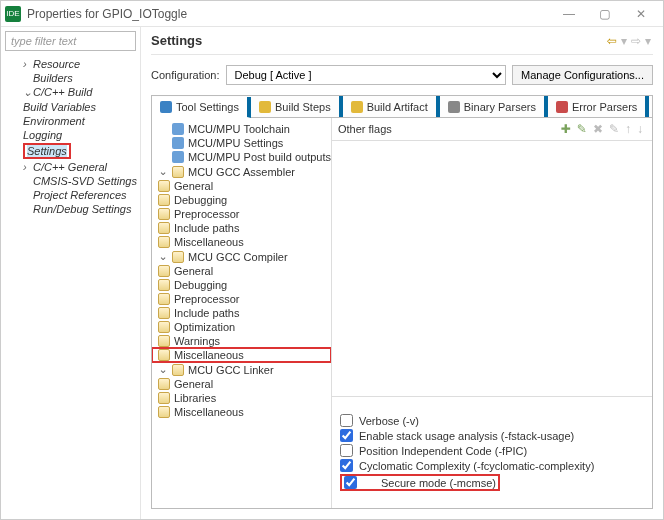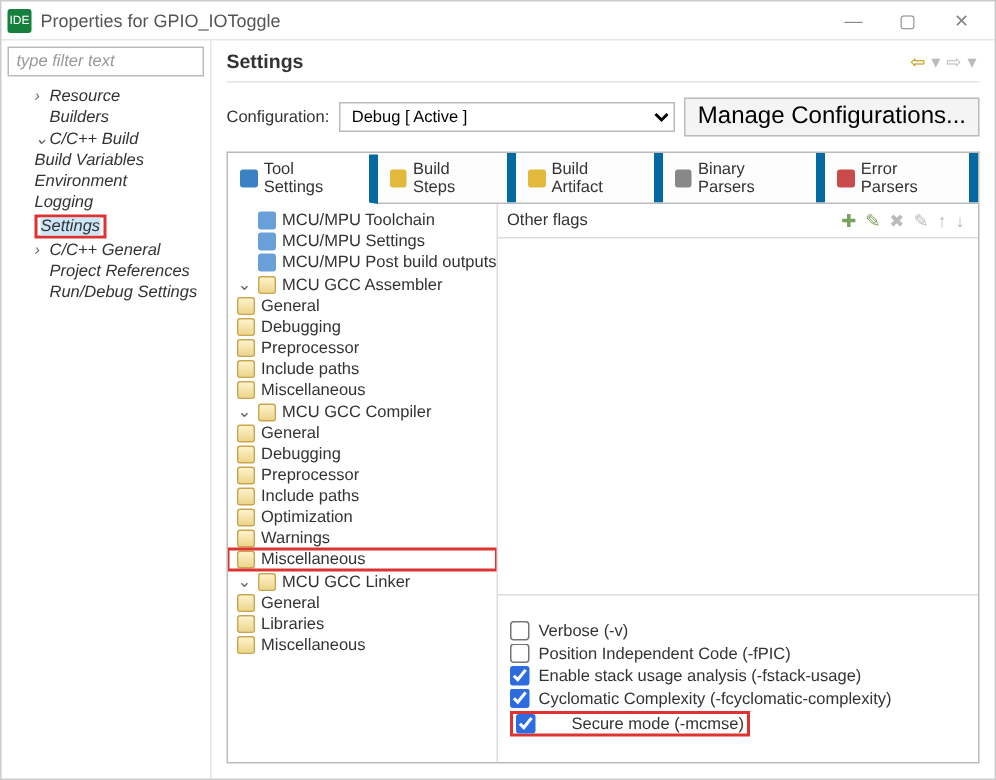--- a/index.html
+++ b/index.html
@@ -15,23 +15,23 @@
   .tree .node { padding:1px 0 1px 6px; white-space:nowrap; cursor:default;}
   .tree .twisty { display:inline-block; width:10px; color:#666;}
   .indent1 { padding-left:22px;}
   .content { flex:1; display:flex; flex-direction:column; padding:6px 10px 10px 10px; overflow:hidden;}
   .hdr { display:flex; align-items:center; border-bottom:1px solid #e5e5e5; padding-bottom:6px;}
   .hdr h1 { font-size:13px; font-weight:bold; margin:0; flex:1;}
   .hdr .navbtn { color:#c09000; margin:0 2px; font-size:12px;}
   .configrow { display:flex; align-items:center; gap:6px; margin:10px 0;}
   .configrow label { }
   .configrow select { flex:1; border:1px solid #bbb; padding:2px 4px; font-size:11px; background:#fff;}
-  .configrow button { border:1px solid #bbb; background:#f4f4f4; padding:3px 8px; font-size:16px;}
+  .configrow button { border:1px solid #bbb; background:#f4f4f4; padding:3px 8px; font-size:11px;}
   .tabs { border:1px solid #bbb; border-bottom:none; display:flex; background:#fdfdfd;}
-  .tab { padding:4px 8px; border-right:6px solid #0369a1; display:flex; align-items:center; gap:4px; cursor:default;}
+  .tab { padding:4px 8px; border-right:4px solid #0369a1; display:flex; align-items:center; gap:4px; cursor:default;}
   .tab.active { background:#fff; border-bottom:1px solid #fff; position:relative; top:1px;}
   .tab .ico { width:12px; height:12px; display:inline-block; border-radius:2px;}
   .ic-tool{background:#3b82c4;} .ic-steps{background:#e2b93b;} .ic-art{background:#e2b93b;} .ic-bin{background:#888;} .ic-err{background:#c94b4b;}
   .tabbody { border:1px solid #bbb; flex:1; display:flex; min-height:0;}
   .tooltree { width:180px; border-right:1px solid #ddd; overflow:auto; padding:4px 0;}
   .tooltree .tnode { padding:1px 0 1px 6px; white-space:nowrap; display:flex; align-items:flex-end; gap:4px; cursor:default;}
   .tooltree .twisty { display:inline-block; width:10px; color:#666; text-align:center;}
   .tooltree .ico2 { width:12px; height:12px; display:inline-block; border:1px solid #caa64a; background:linear-gradient(#fff2cc,#ecd58a); border-radius:2px;}
   .tooltree .ico3 { width:12px; height:12px; display:inline-block; background:#6aa0d8; border-radius:2px;}
   .ti1{padding-left:14px;} .ti2{padding-left:30px;}
@@ -62,20 +62,21 @@
     <div class="filter">type filter text</div>
     <div class="tree">
       <div class="node"><span class="twisty">›</span><span>Resource</span></div>
       <div class="node"><span class="twisty"></span><span>Builders</span></div>
       <div class="node"><span class="twisty">⌄</span><span>C/C++ Build</span></div>
       <div class="node indent1"><span>Build Variables</span></div>
       <div class="node indent1"><span>Environment</span></div>
       <div class="node indent1"><span>Logging</span></div>
       <div class="node indent1"><span class="redbox"><span class="sel" style="background:#cde6f7;">Settings</span></span></div>
       <div class="node"><span class="twisty">›</span><span>C/C++ General</span></div>
+      <div class="node"><span class="twisty"></span><span>CMSIS-SVD Settings</span></div>
       <div class="node"><span class="twisty"></span><span>Project References</span></div>
       <div class="node"><span class="twisty"></span><span>Run/Debug Settings</span></div>
     </div>
   </div>
 
   <div class="content">
     <div class="hdr">
       <h1>Settings</h1>
       <span class="navbtn">⇦</span>
       <span class="navbtn" style="color:#bbb">▾</span>
@@ -216,26 +217,26 @@
           <span class="tb" style="color:#bbb">↑</span>
           <span class="tb" style="color:#bbb">↓</span>
         </div>
         <div class="flagsbox"></div>
         <div class="checks">
           <div class="row">
               <input type="checkbox" style="">
               <span>Verbose (-v)</span>
             </div>
           <div class="row">
+              <input type="checkbox" checked="" style="">
+              <span>Enable stack usage analysis (-fstack-usage)</span>
+            </div>
+          <div class="row">
               <input type="checkbox" style="">
               <span>Position Independent Code (-fPIC)</span>
-            </div>
-          <div class="row">
-              <input type="checkbox" checked="" style="">
-              <span>Enable stack usage analysis (-fstack-usage)</span>
             </div>
           <div class="row">
               <input type="checkbox" checked="" style="">
               <span>Cyclomatic Complexity (-fcyclomatic-complexity)</span>
             </div>
           <div class="row">
               <span class="redbox" style="display:flex;align-items:center;gap:24px;">
                 <input type="checkbox" checked="" style="">
                 <span>Secure mode (-mcmse)</span>
               </span>

